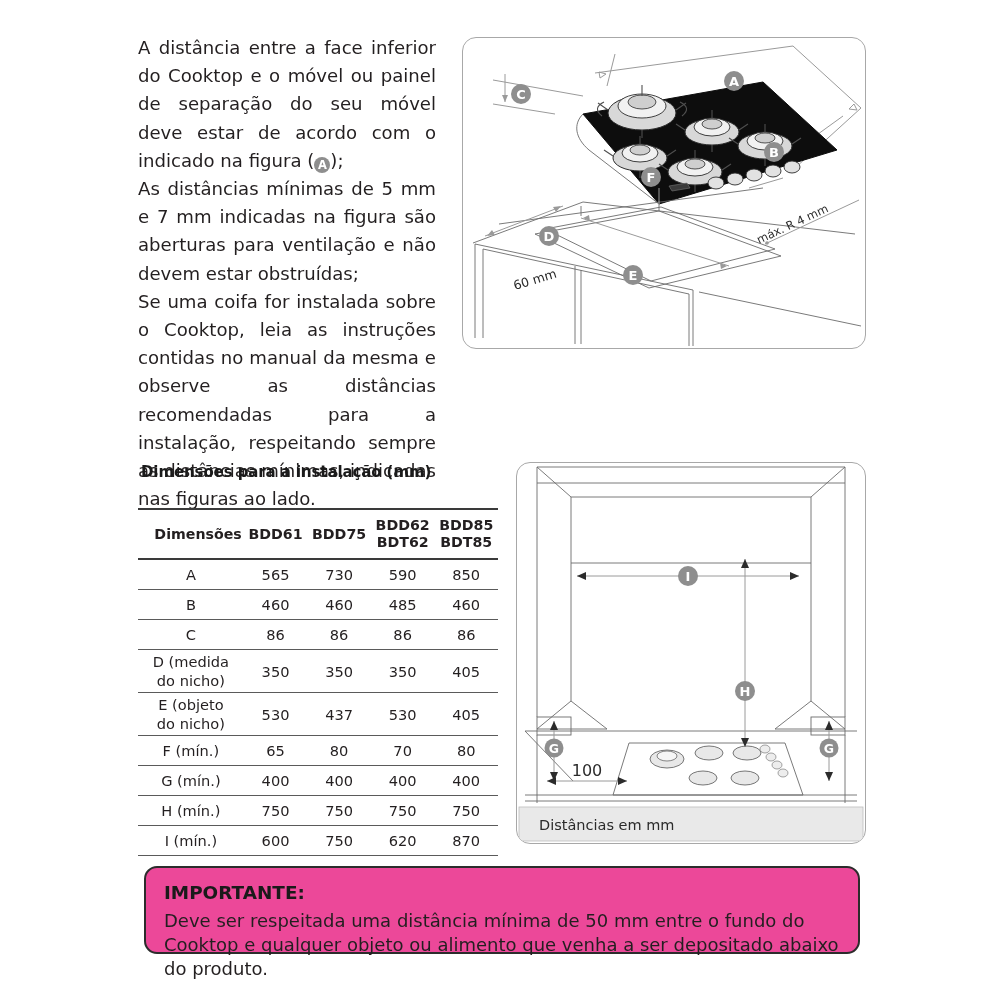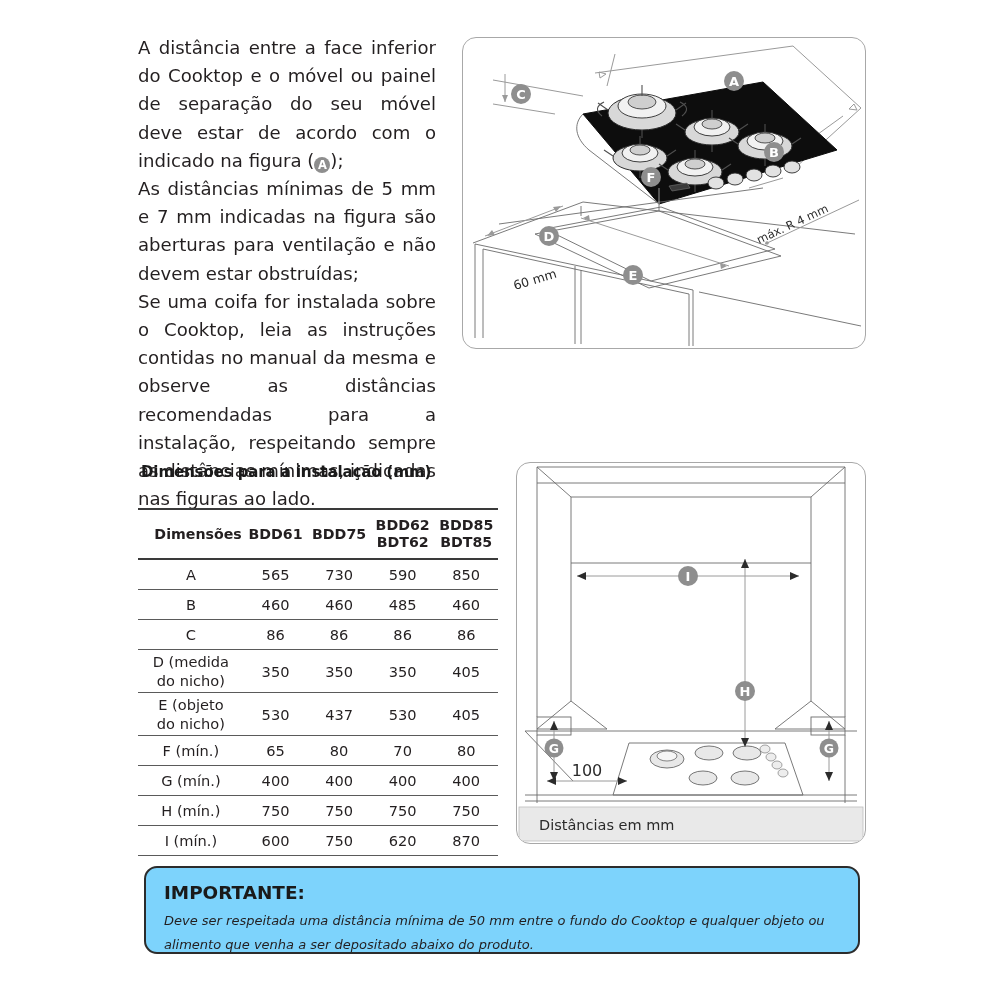--- a/index.html
+++ b/index.html
@@ -119,35 +119,34 @@
 
   
   #important-box {
     position: absolute;
     left: 144px;
     top: 866px;
     width: 716px;
     height: 88px;
     border: 2.1px solid #2c2c2c;
     border-radius: 13px;
-    background: #7dd3fc;
+    background: #ec4899;
     box-sizing: border-box;
     padding: 14px 18px 0 18px;
   }
   #important-title {
     font-size: 18.4px;
     font-weight: bold;
     color: #1a1a1a;
     margin-bottom: 6px;
   }
   #important-body {
-    font-size: 13px;
+    font-size: 18px;
     line-height: 24px;
     color: #231f20;
-    font-style: italic;
   }
 </style>
 </head>
 <body>
 
 <div id="intro-text">
   <p><span>A distância entre a face inferior do Cooktop e o móvel ou painel de separação do seu móvel deve estar de acordo com o indicado na figura (</span><span class="badge-inline">A</span><span>);</span></p>
   <p>As distâncias mínimas de 5 mm e 7 mm indicadas na figura são aberturas para ventilação e não devem estar obstruídas;</p>
   <p>Se uma coifa for instalada sobre o Cooktop, leia as instruções contidas no manual da mesma e observe as distâncias recomendadas para a instalação, respeitando sempre as distâncias mínimas, indicadas nas figuras ao lado.</p>
 </div>

